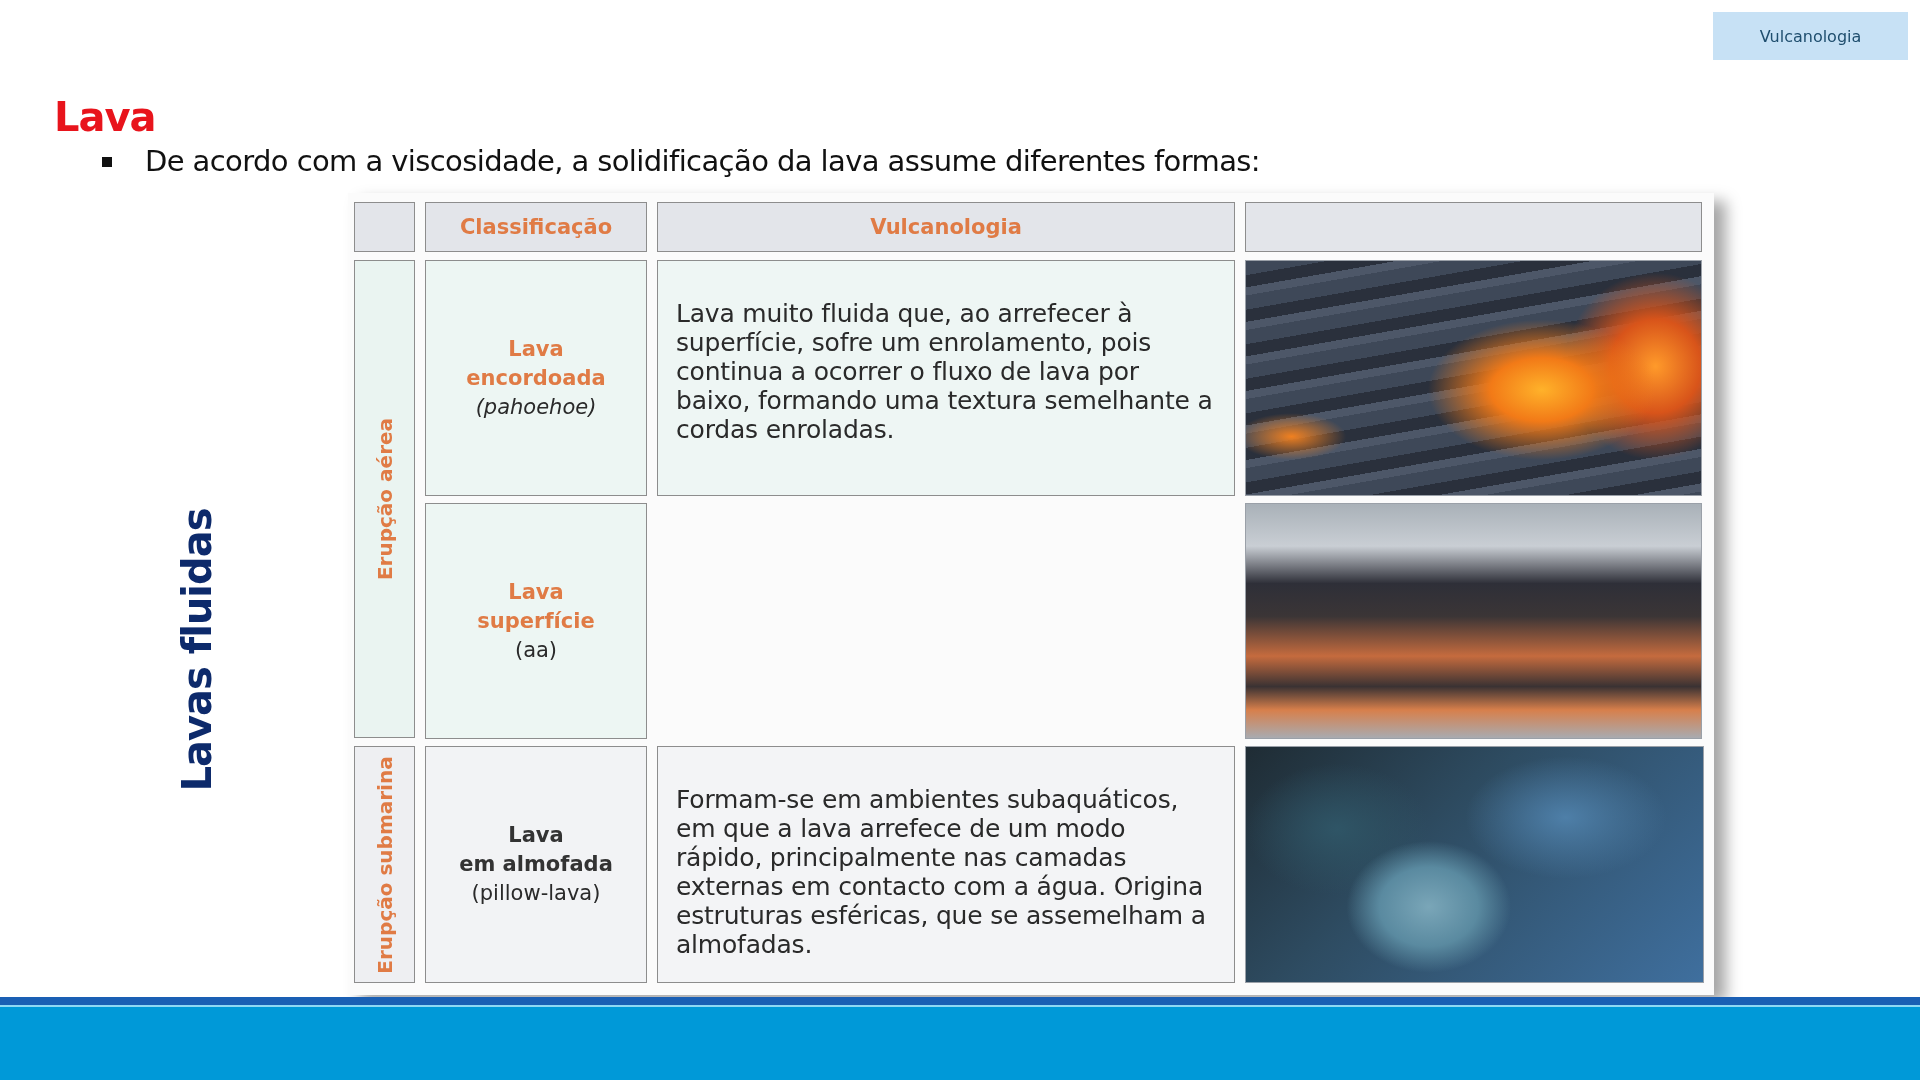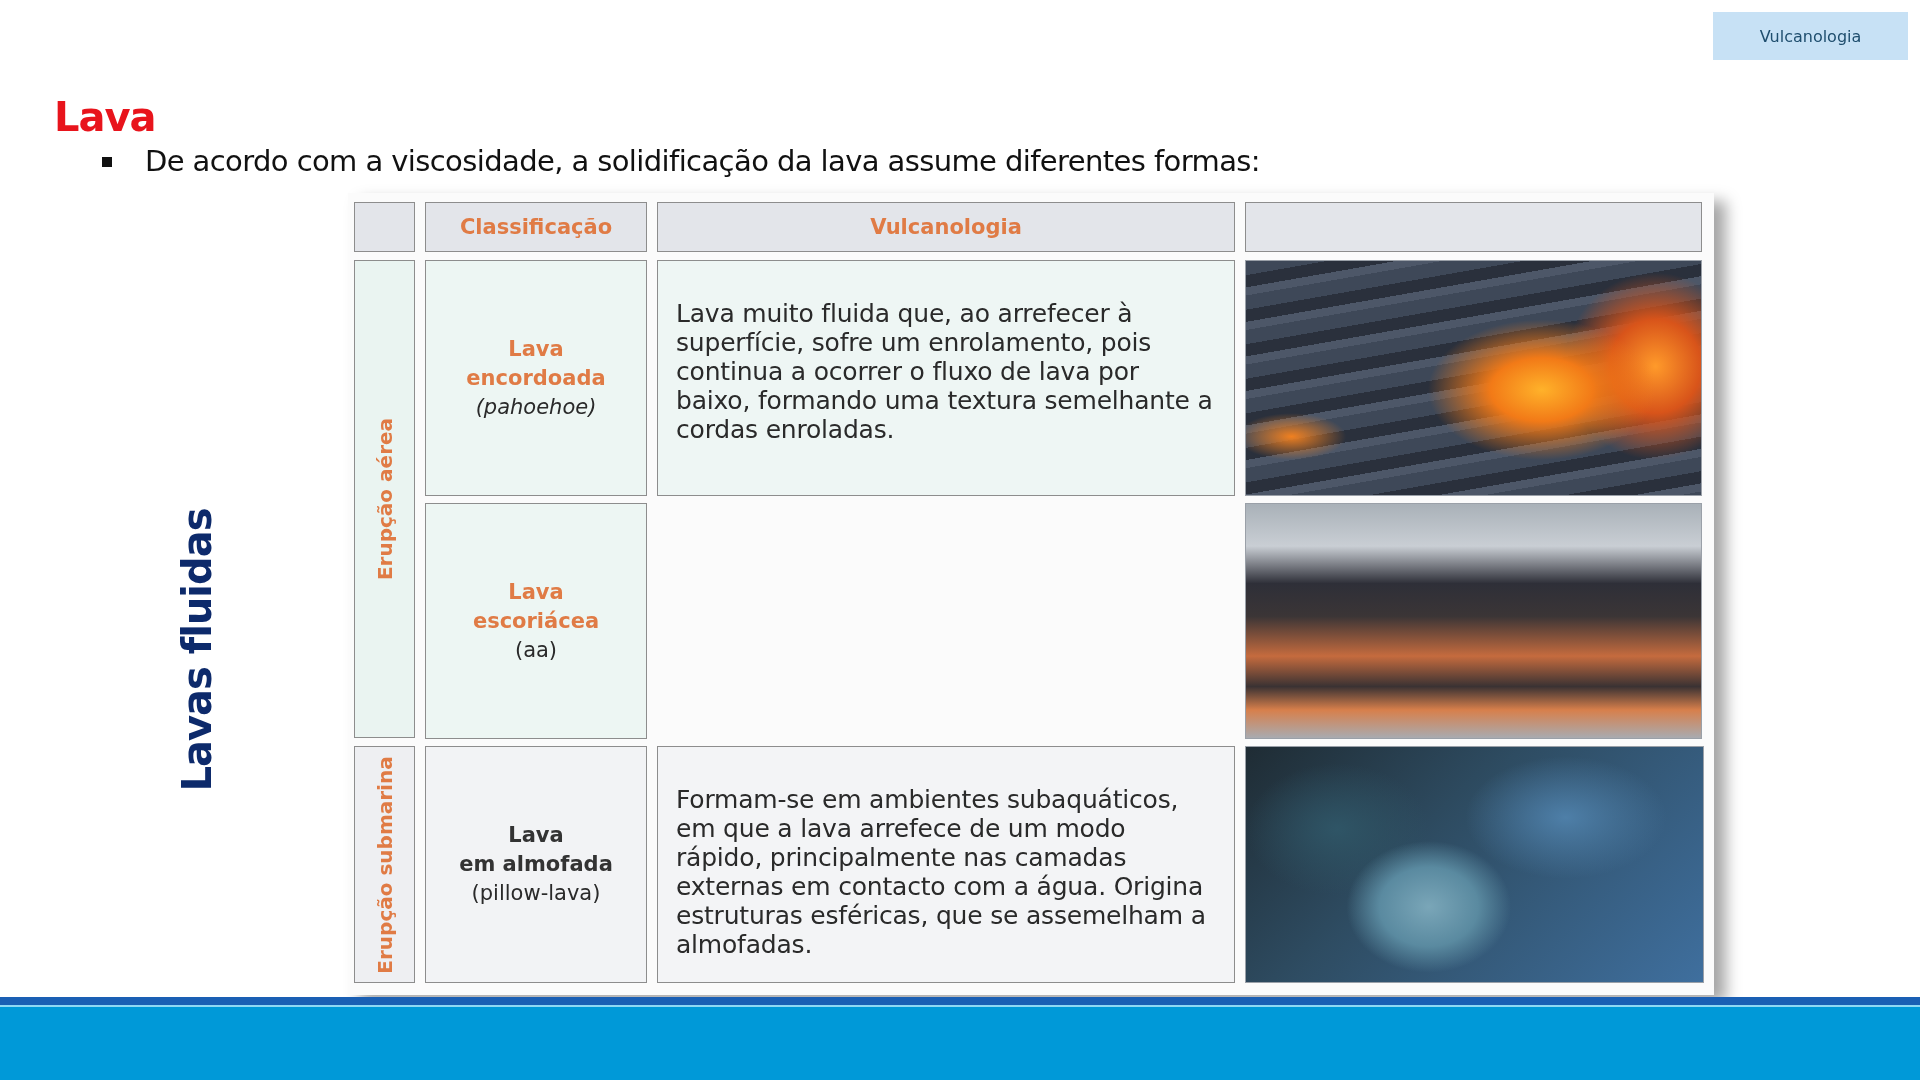--- a/index.html
+++ b/index.html
@@ -71,21 +71,21 @@
   <div class="cell cls" style="left:77px; top:67px; width:222px; height:236px;">
     <div class="name">Lava</div>
     <div class="name">encordoada</div>
     <div style="font-style:italic;">(pahoehoe)</div>
   </div>
   <div class="cell prop" style="left:309px; top:67px; width:578px; height:236px;">Lava muito fluida que, ao arrefecer à superfície, sofre um enrolamento, pois continua a ocorrer o fluxo de lava por baixo, formando uma textura semelhante a cordas enroladas.</div>
   <div class="cell photo photo1" style="left:897px; top:67px; width:457px; height:236px; border-color:#9aa0a8;"></div>
 
   <div class="cell cls" style="left:77px; top:310px; width:222px; height:236px;">
     <div class="name">Lava</div>
-    <div class="name">escoriácea</div>
+    <div class="name">superfície</div>
     <div>(aa)</div>
   </div>
   <div class="cell photo photo2" style="left:897px; top:310px; width:457px; height:236px; border-color:#9aa0a8;"></div>
 
   <div class="cell cls sub" style="left:77px; top:553px; width:222px; height:237px;">
     <div class="name">Lava</div>
     <div class="name">em almofada</div>
     <div>(pillow-lava)</div>
   </div>
   <div class="cell prop sub" style="left:309px; top:553px; width:578px; height:237px;">Formam-se em ambientes subaquáticos, em que a lava arrefece de um modo rápido, principalmente nas camadas externas em contacto com a água. Origina estruturas esféricas, que se assemelham a almofadas.</div>

